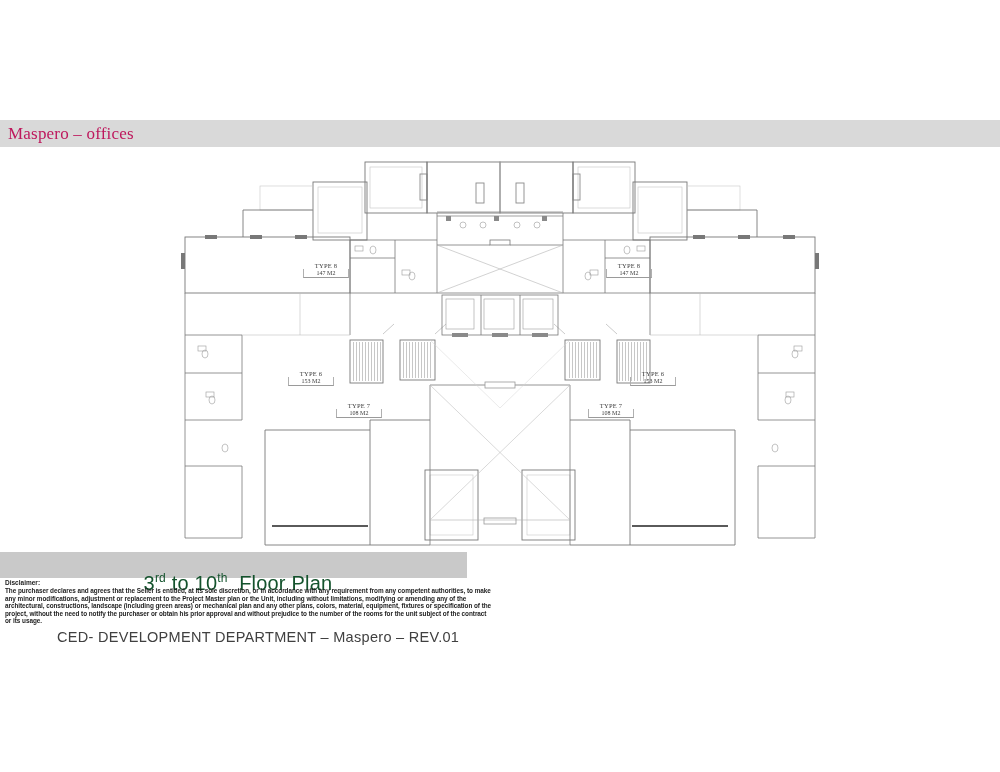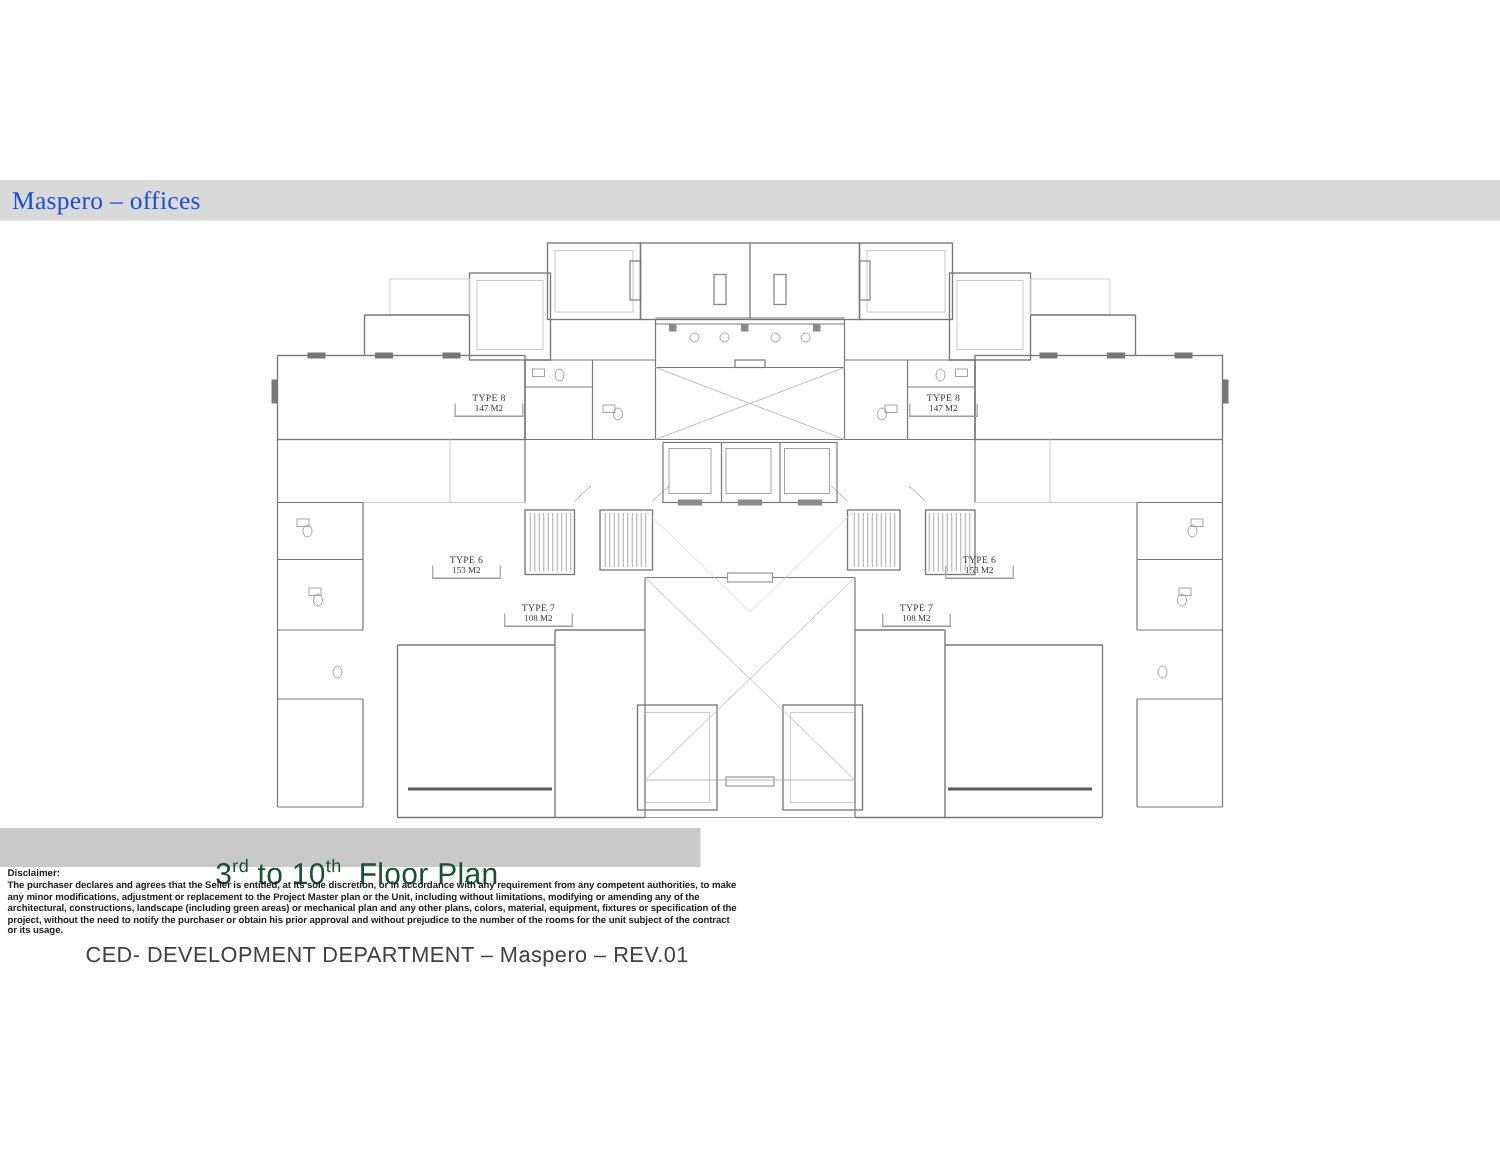--- a/index.html
+++ b/index.html
@@ -6,21 +6,21 @@
   body{
     width:1000px;height:772px;position:relative;overflow:hidden;
     background:#ffffff;font-family:"Liberation Sans",sans-serif;
   }
   
   .header-bar{
     position:absolute;left:0;top:120px;width:1000px;height:27px;
     background:#d9d9d9;
   }
   .header-bar .title{
-    font-family:"Liberation Serif",serif;font-size:17px;color:#1d4ed8;
+    font-family:"Liberation Serif",serif;font-size:17px;color:#be185d;
     line-height:27px;padding-left:8px;letter-spacing:.2px;
   }
   
   .plan-svg{position:absolute;left:180px;top:158px;width:640px;height:400px;}
   .unit-label{
     position:absolute;width:46px;text-align:center;
     font-family:"Liberation Serif",serif;color:#3c3c3c;
   }
   .unit-label .t{display:block;font-size:6.5px;line-height:7px;letter-spacing:.2px;}
   .unit-label .a{

